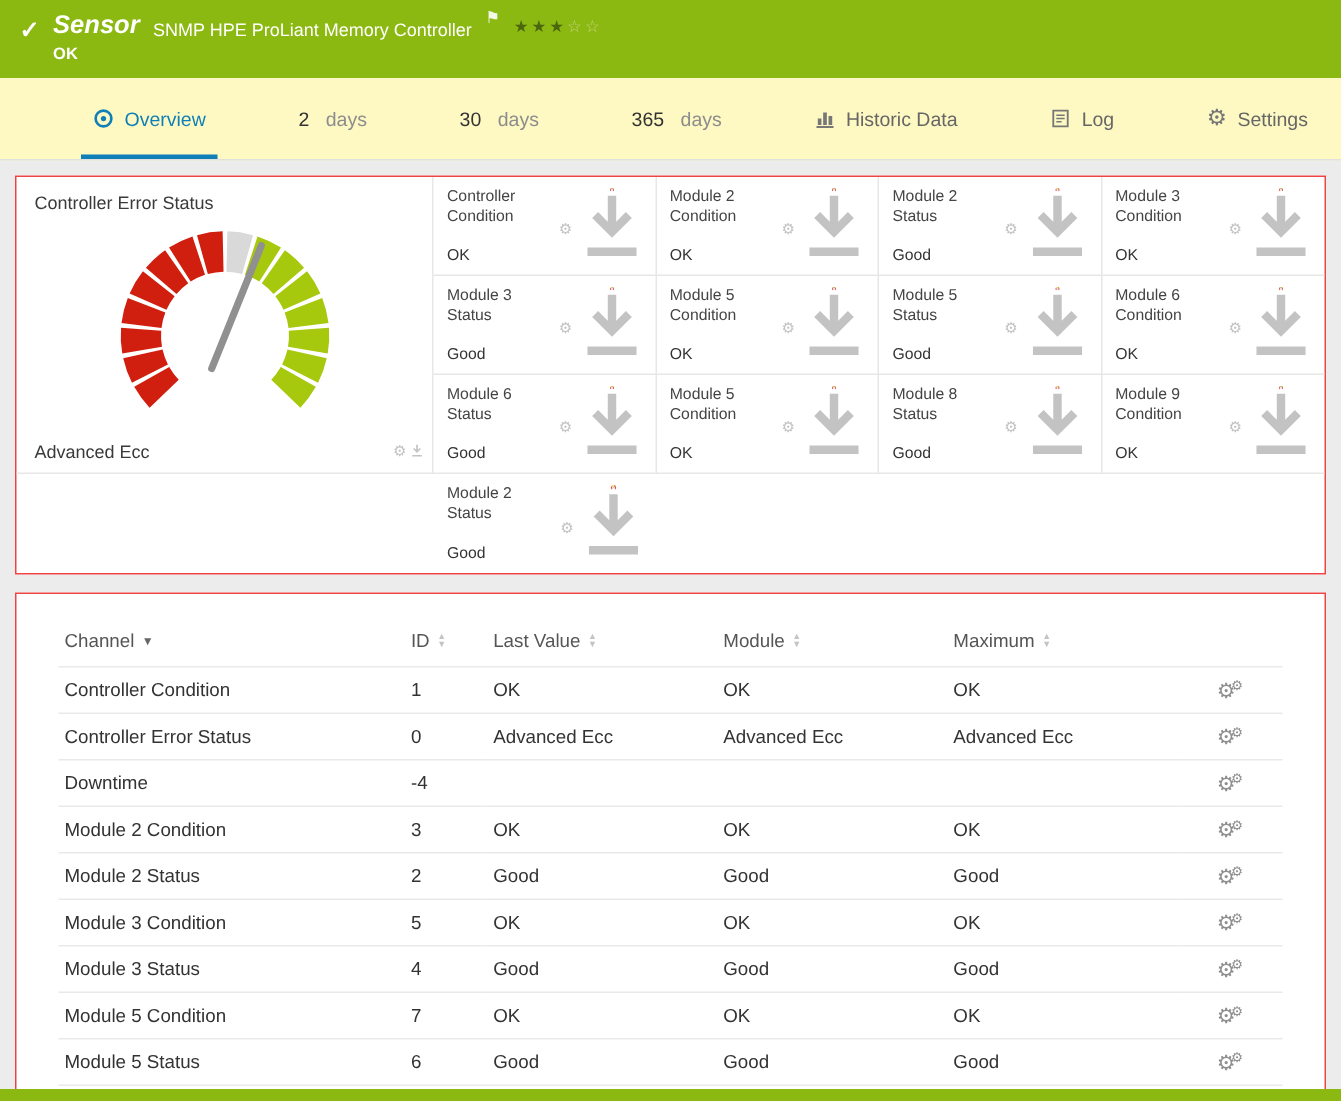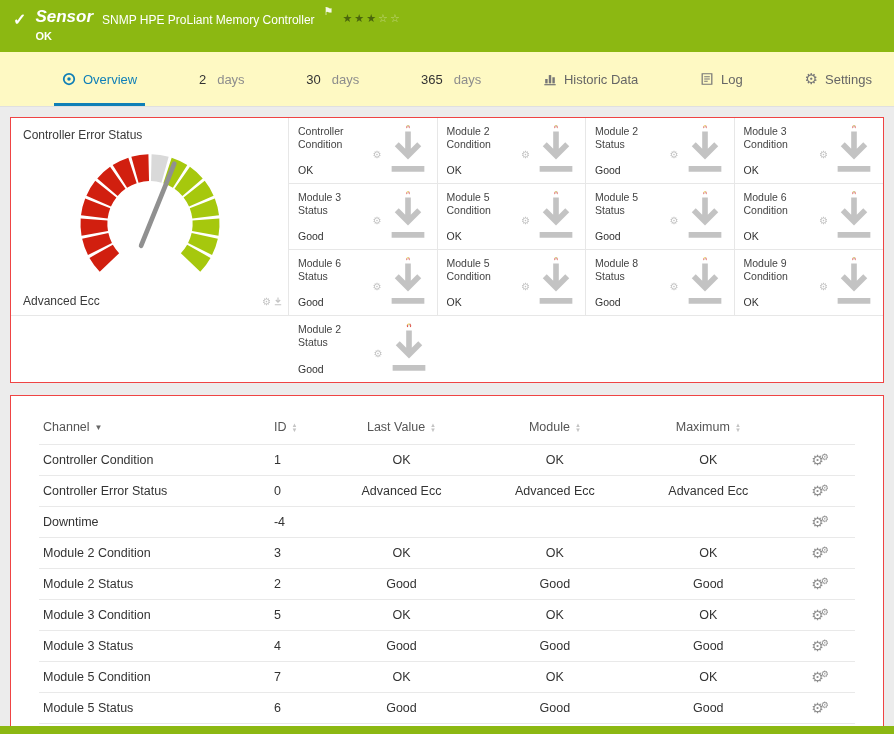--- a/index.html
+++ b/index.html
@@ -47,21 +47,21 @@
   .sc-title{font-size:10.5px;color:#444;line-height:1.25;max-width:86px}
   .sc-value{font-size:10.5px;color:#333}
   .sc-right{display:flex;flex-direction:column;align-items:flex-end}
   .sc-right svg{width:46px;height:46px}
   .cell-icons{display:flex;gap:3px;align-items:center;color:#c3c3c3;cursor:pointer}
   .cell-icons .gearchar{font-size:10px;line-height:9px}
   
   .table-panel{padding:14px 28px 0;min-height:340px}
   table{width:100%;border-collapse:collapse;font-size:12.5px}
   th{font-weight:normal;color:#555;text-align:left;padding:10px 4px;border-bottom:1px solid #e9e9e9;cursor:pointer;white-space:nowrap}
-  th.right,td.right{text-align:center}
+  th.right,td.right{text-align:left}
   td{padding:7px 4px;border-bottom:1px solid #e9e9e9;color:#333}
   td.icon-cell{text-align:center;width:70px}
   .sort{display:inline-block;vertical-align:middle;margin-left:5px}
   .sort i{display:block;font-style:normal;font-size:6px;line-height:5px;color:#c4c4c4}
   .sortsel{display:inline-block;margin-left:5px;font-size:8px;color:#666;vertical-align:middle}
   .wrench{color:#8f8f8f;font-size:14px;cursor:pointer;white-space:nowrap}
   .wrench .g2{font-size:9px;margin-left:-3px;vertical-align:top}
   
   .bottom-bar{position:absolute;left:0;right:0;bottom:0;height:8px;background:var(--green,#8cb812)}
 </style>

